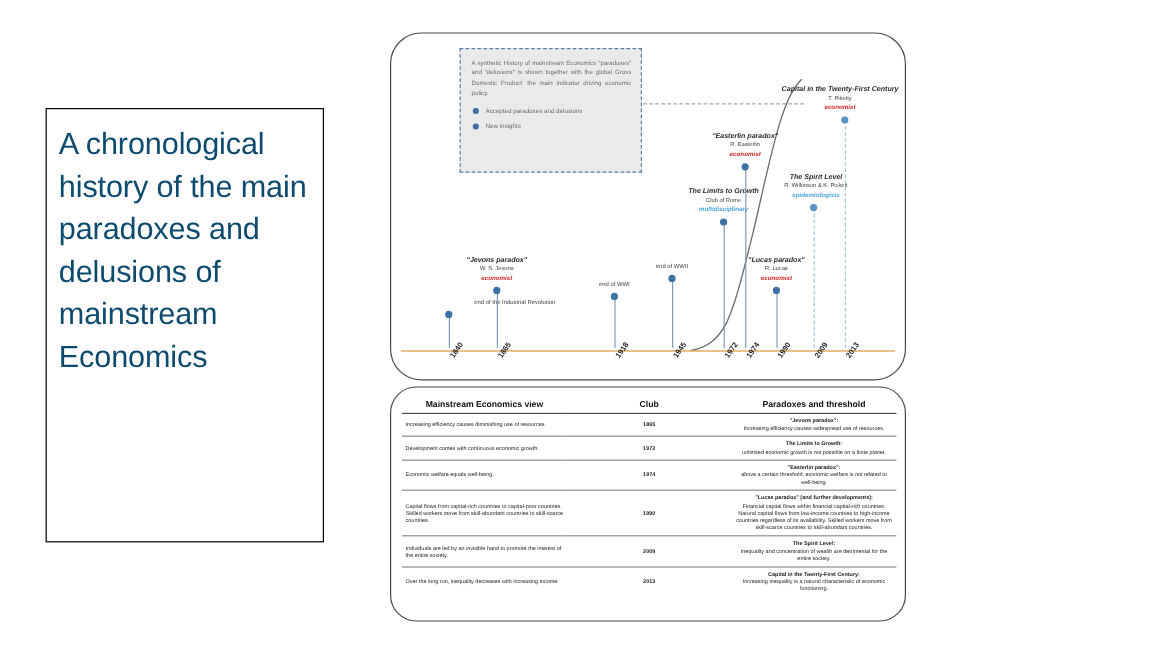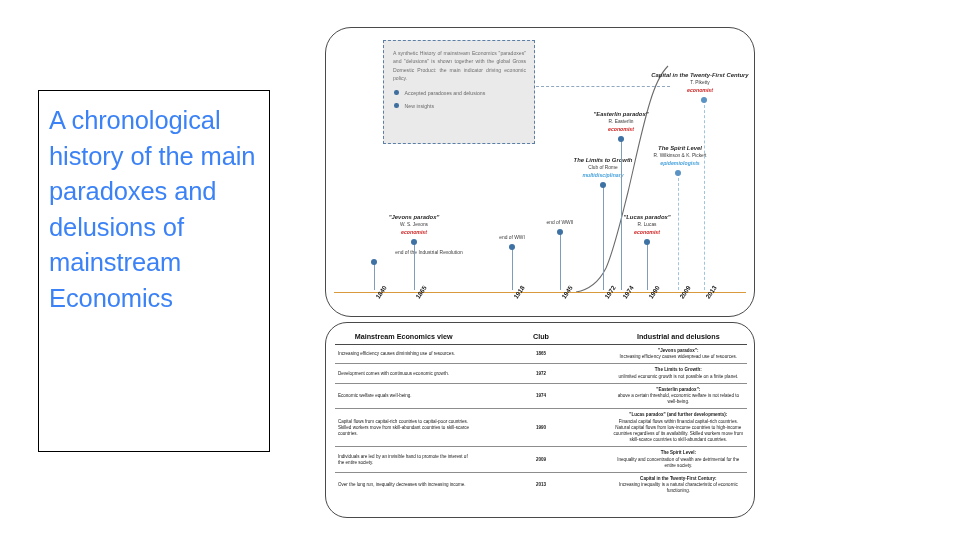--- a/index.html
+++ b/index.html
@@ -10,21 +10,21 @@
     position:relative;
   }
 
   
   #title-box{
     position:absolute;left:38px;top:90px;width:232px;height:362px;
     border:1px solid #000;background:#fff;box-sizing:border-box;
   }
   #title-text{
     position:absolute;left:10px;top:12px;right:4px;
-    font-size:25.5px;line-height:35.5px;color:#3b82f6;
+    font-size:25.5px;line-height:35.5px;color:#0c4a6e;
     font-family:"Liberation Sans","DejaVu Sans",sans-serif;
     letter-spacing:-0.1px;
   }
 
   
   #chart-panel{
     position:absolute;left:325px;top:27px;width:430px;height:290px;
     border:1.1px solid #4a4a4a;border-radius:26px;background:#fff;
     box-sizing:border-box;overflow:hidden;
   }
@@ -239,21 +239,21 @@
 
   </div>
 </div>
 
 <div id="table-panel">
   <table id="paradox-table">
     <thead>
       <tr>
         <th>Mainstream Economics view</th>
         <th>Club</th>
-        <th>Industrial and delusions</th>
+        <th>Paradoxes and threshold</th>
       </tr>
     </thead>
     <tbody>
       <tr>
         <td class="col-view">Increasing efficiency causes diminishing use of resources.</td>
         <td class="col-year">1865</td>
         <td class="col-par">
           <span class="par-name">"Jevons paradox":</span>
           <span>Increasing efficiency causes widespread use of resources.</span>
         </td>

